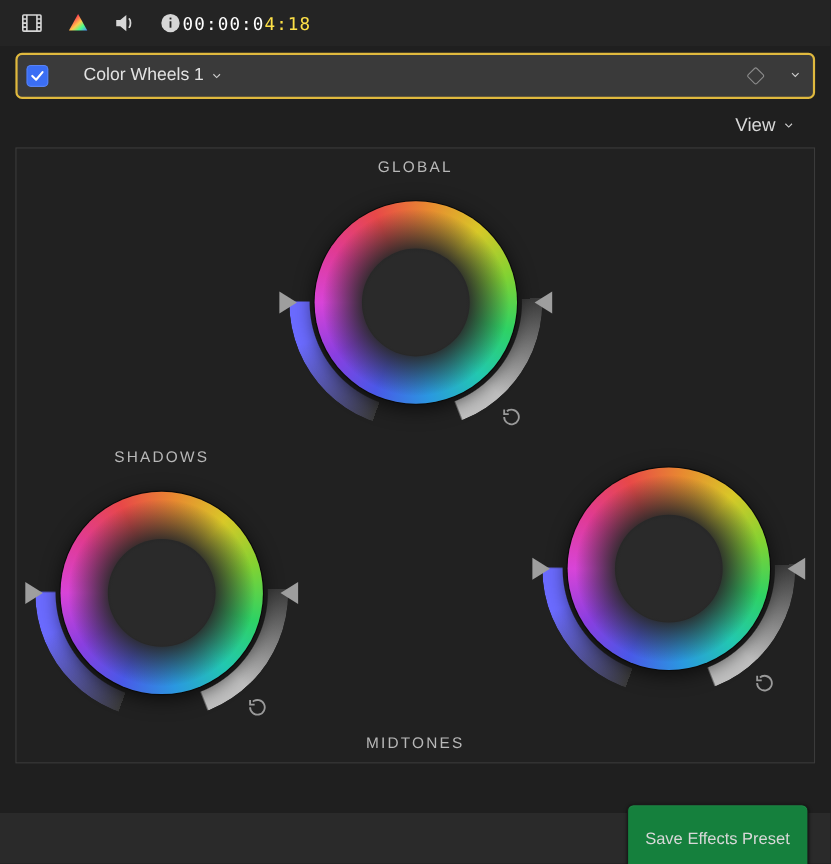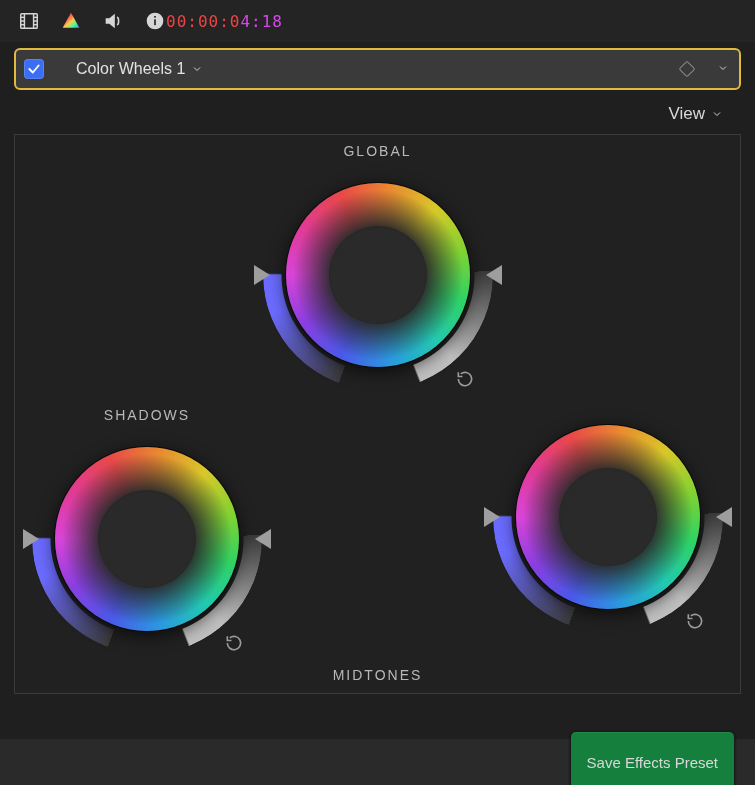--- a/index.html
+++ b/index.html
@@ -17,22 +17,22 @@
     height: 42px;
     display: flex;
     align-items: center;
     padding: 0 18px;
     background: #242424;
   }
   .topbar .icons { display: flex; gap: 20px; align-items: center; }
   .topbar .icon { width: 22px; height: 22px; display:flex; align-items:center; justify-content:center; color:#d6d6d6; }
   .topbar .title { flex: 1; text-align: center; font-size: 16px; color: #dcdcdc; letter-spacing: .5px; }
   .topbar .timecode { font-family: ui-monospace, Menlo, monospace; font-size: 16px; letter-spacing: 1px; }
-  .timecode .dim { color: #ef4444; }
-  .timecode .lit { color: #d946ef; }
+  .timecode .dim { color: #ffffff; }
+  .timecode .lit { color: #fde047; }
 
   
   .correction-bar {
     margin: 6px 14px 0 14px;
     height: 42px;
     background: #3a3a3a;
     border: 2px solid #e0b93e;
     border-radius: 6px;
     display: flex;
     align-items: center;

